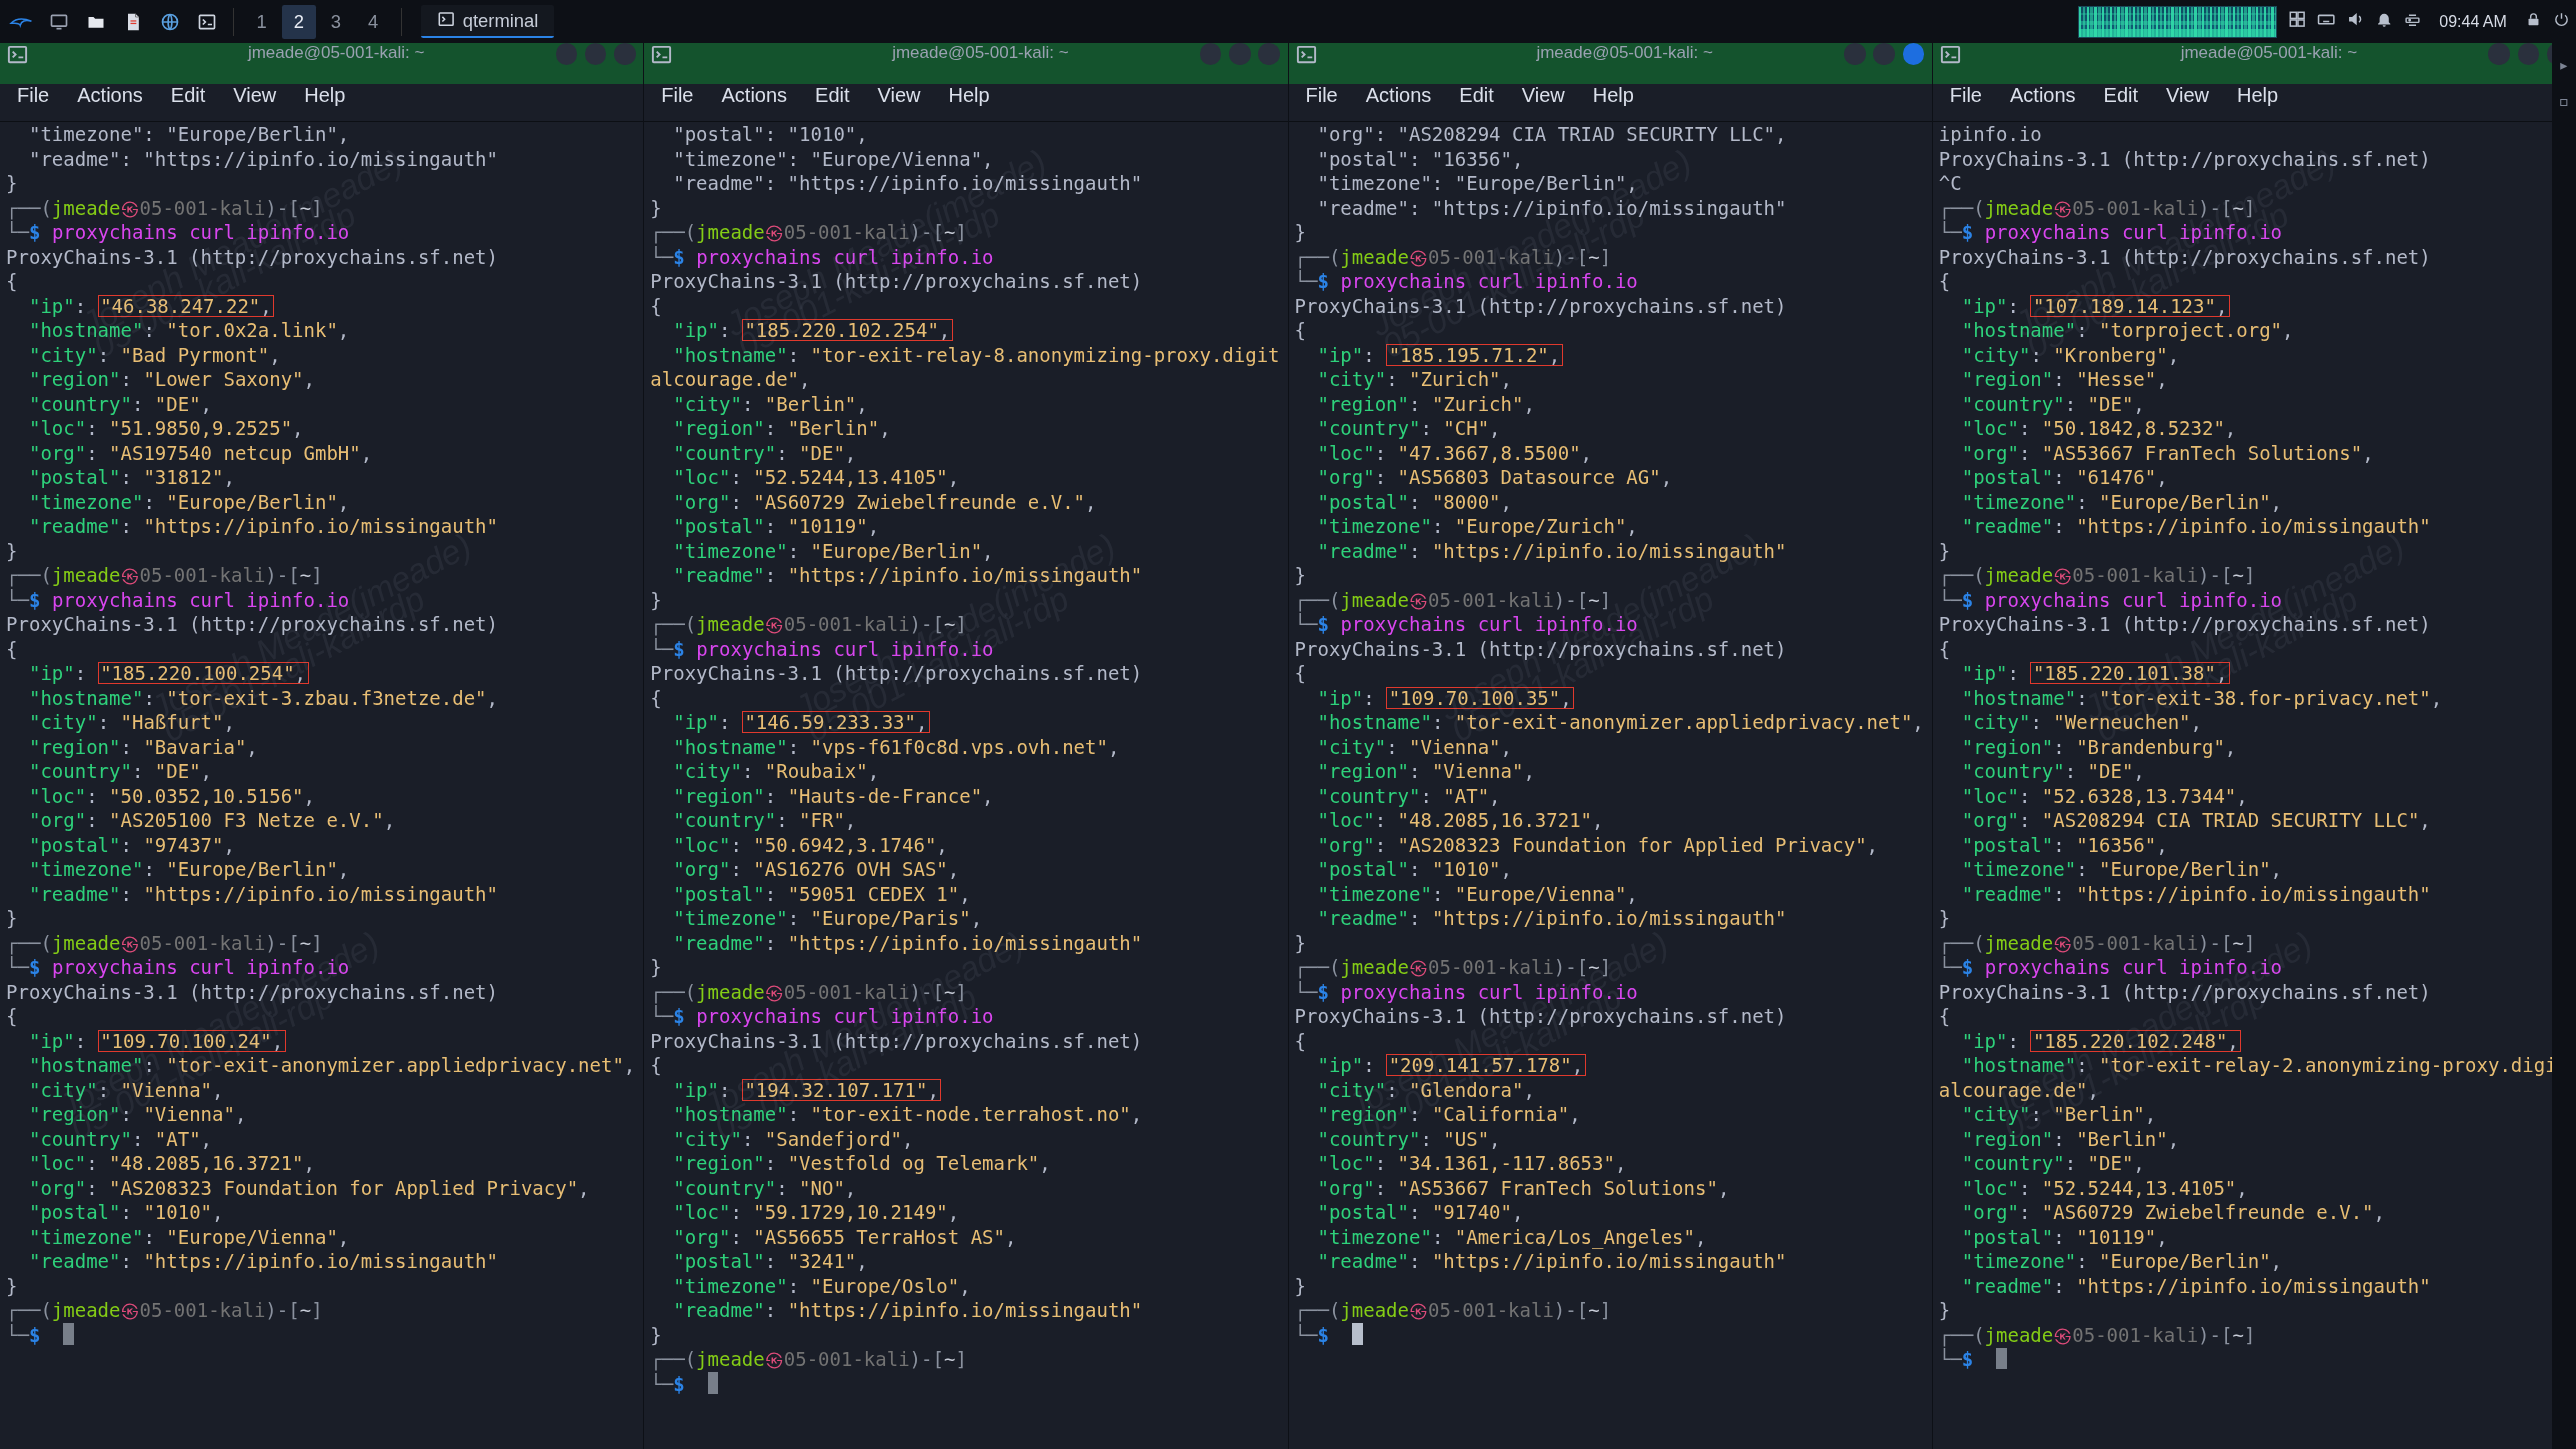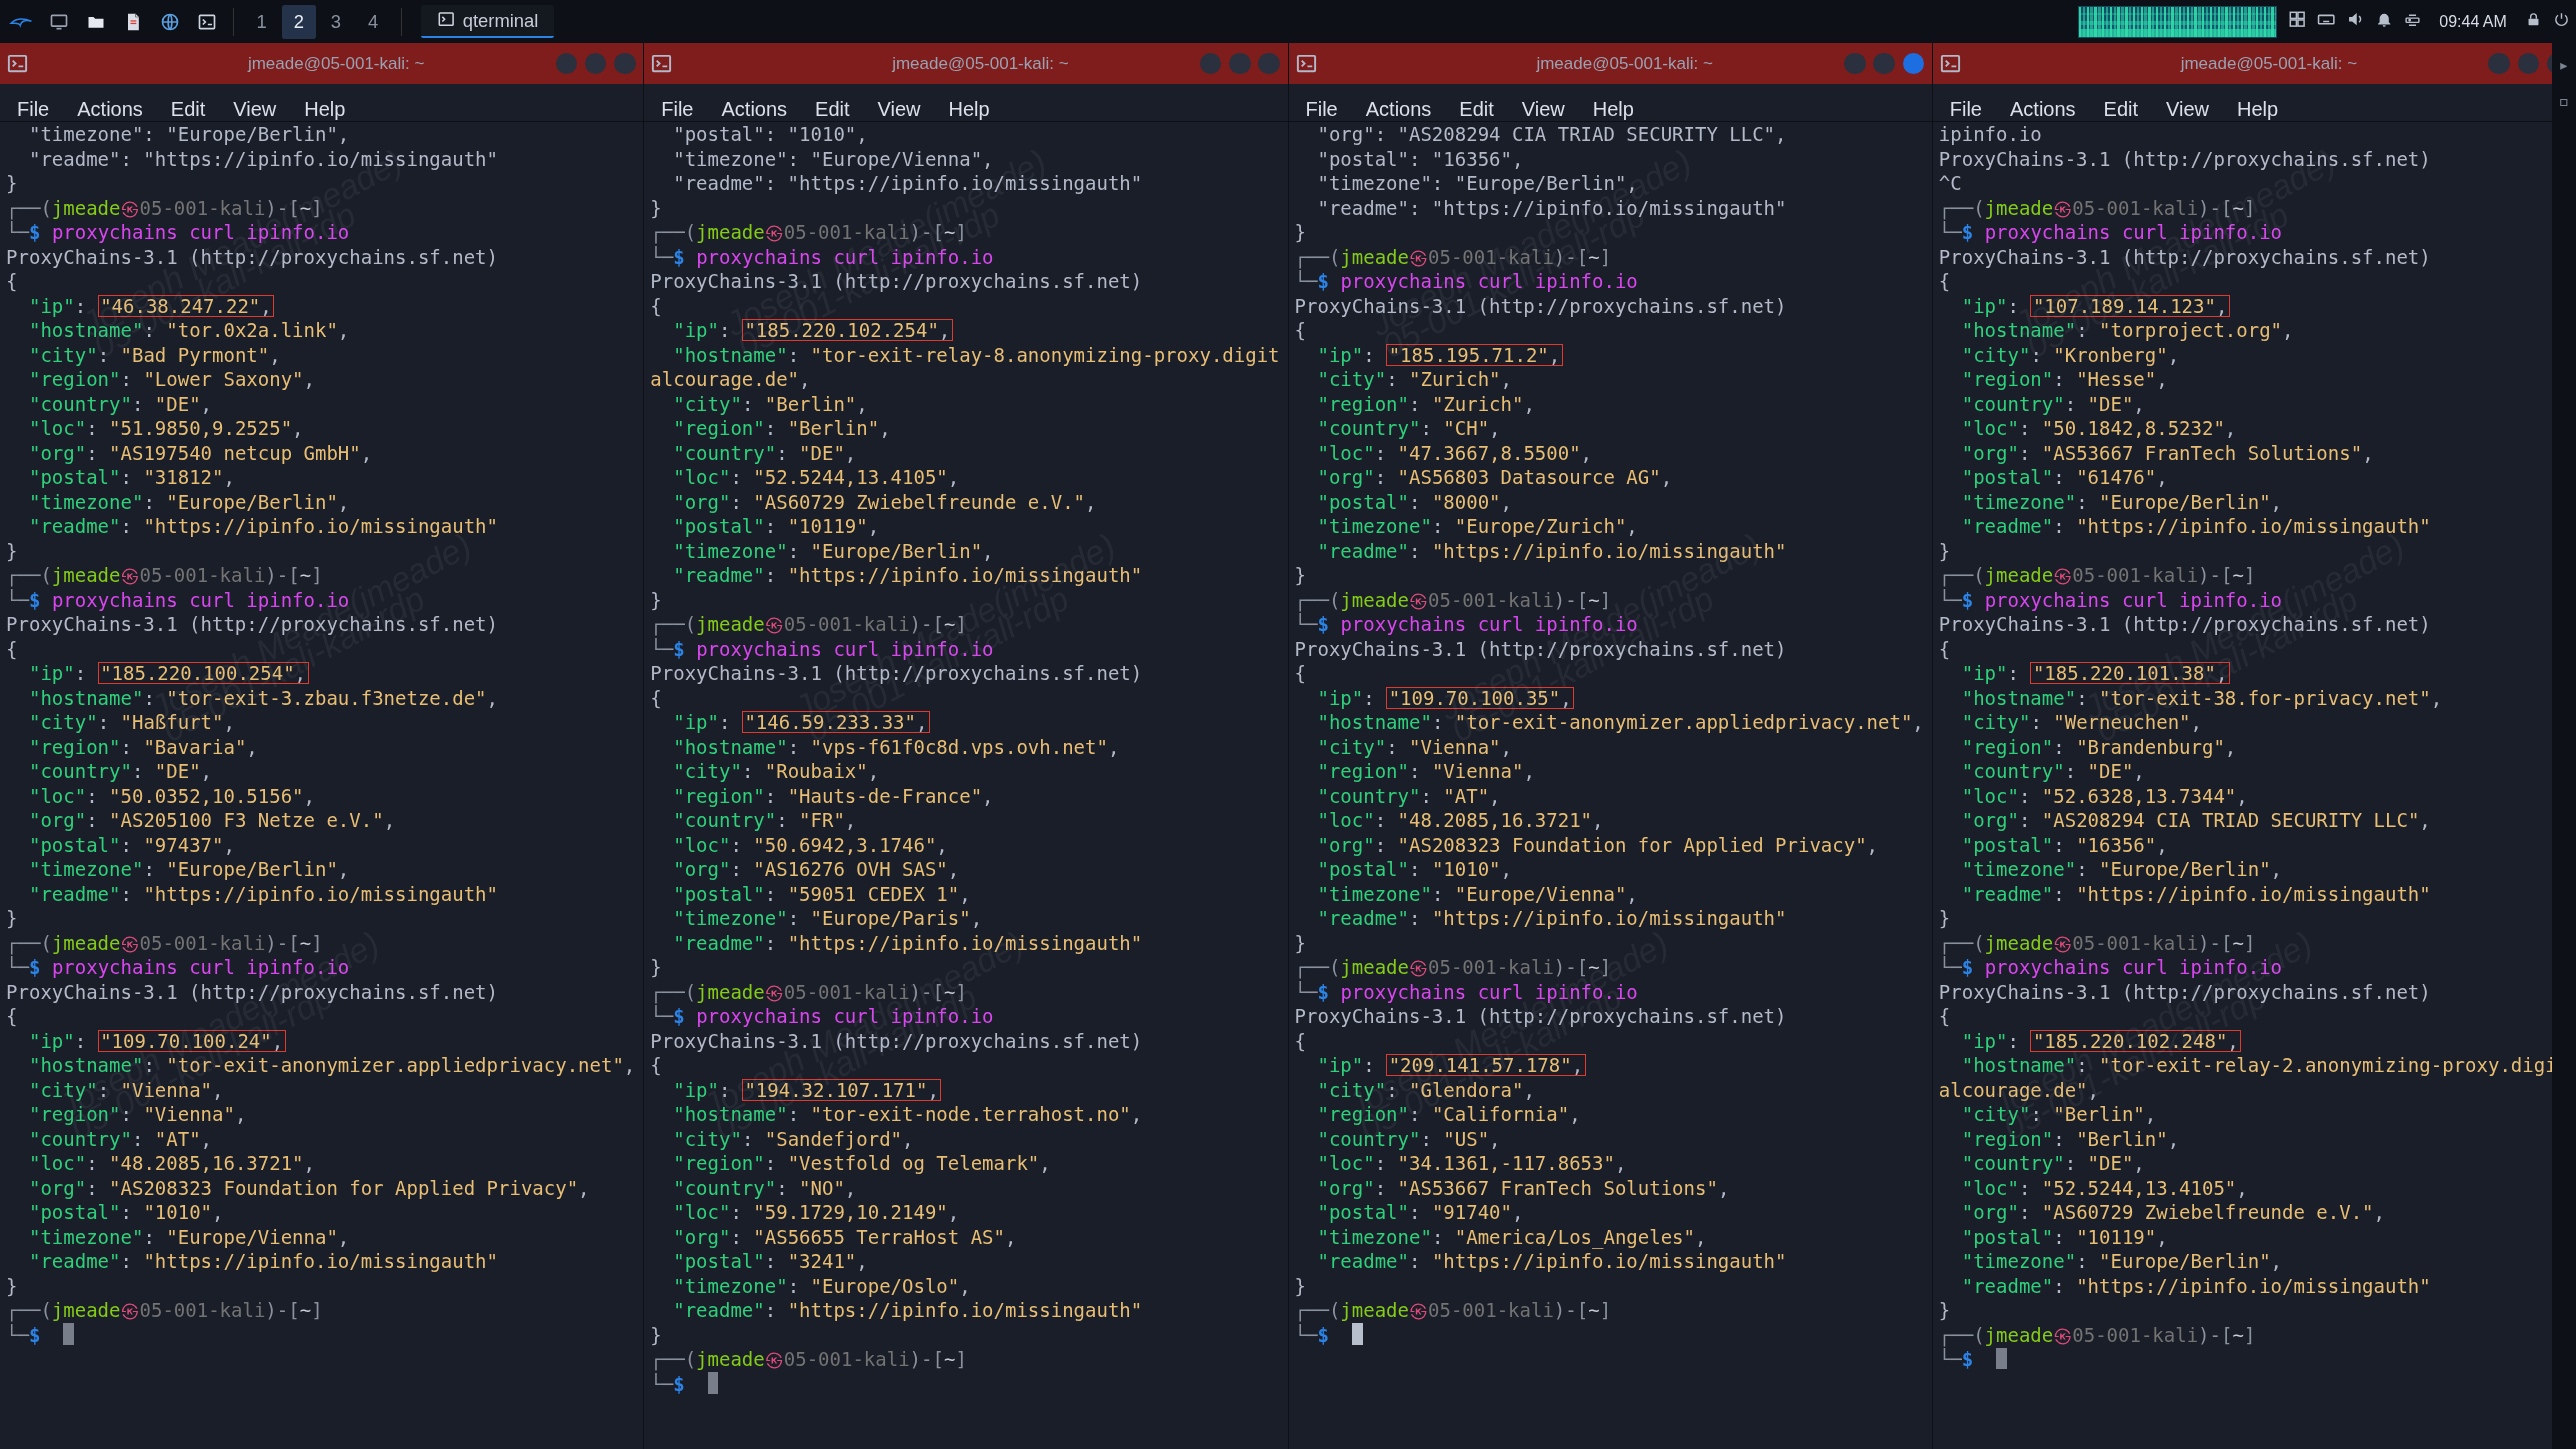--- a/index.html
+++ b/index.html
@@ -42,28 +42,28 @@
     linear-gradient(180deg,#000 0,#000 100%);
 }
 .cpu-hist { position:absolute;inset:0;
   background:
     linear-gradient(180deg,transparent 0 20%, rgba(40,200,160,.35) 20% 28%, transparent 28% 46%, rgba(40,200,160,.5) 46% 60%, transparent 60% 72%, rgba(40,200,160,.8) 72% 100%);
 }
 .panes { display: flex; height: 1406px; }
 .pane { flex: 1 1 0; display: flex; flex-direction: column; border-right: 0.8px solid #0d1016; min-width: 0; }
 .pane:last-child { border-right: none; }
 .titlebar {
-  height: 41px; background: #7f1d1d; display: flex; align-items: center; padding: 0 6.1px; position: relative;
+  height: 41px; background: #14532d; display: flex; padding: 0 6.1px; position: relative;
 }
 .titlebar-icon { width: 23px; height: 23px; color: #b3b9c9; margin-right: 6.1px; }
 .titlebar-title { flex: 1; text-align: center; color: #9aa1b1; font-family: sans-serif; font-size: 17px; }
 .win-controls { display: flex; gap: 7.7px; position: absolute; right: 7.7px; }
 .win-btn { width: 21.5px; height: 21.5px; border-radius: 50%; background: #2a303d; }
 .win-btn.close { background: #1d6ee0; }
-.menubar { height: 38px; background: #1a1e28; display: flex; align-items: flex-end; gap: 28px; padding: 0 17px; border-bottom: 0.8px solid #0c0f14; font-family: sans-serif; }
+.menubar { height: 38px; background: #1a1e28; display: flex; align-items: flex-start; gap: 28px; padding: 0 17px; border-bottom: 0.8px solid #0c0f14; font-family: sans-serif; }
 .menubar span { font-size: 20px; color: #dbe0eb; }
 .term-body { flex: 1; padding: 0 6.1px; font-size: 19px; line-height: 24.5px; overflow: hidden; position: relative; white-space: pre-wrap; word-break: break-all; }
 .term-body .wm-a, .term-body .wm-b, .term-body .wm-c { position: absolute; color: rgba(150,160,180,0.10); font-size: 34px; font-style: italic; font-family: sans-serif; transform: rotate(-28deg); pointer-events: none; white-space: pre; }
 .wm-a { top: 107px; left: 69px; }
 .wm-b { top: 491px; left: 138px; }
 .wm-c { top: 889px; left: 46px; }
 .prompt .p1 { color: #84cc16; }
 .prompt .p2 { color: #de4b7a; }
 .prompt .p3 { color: #737373; }
 .prompt .p4 { color: #8a919e; }

